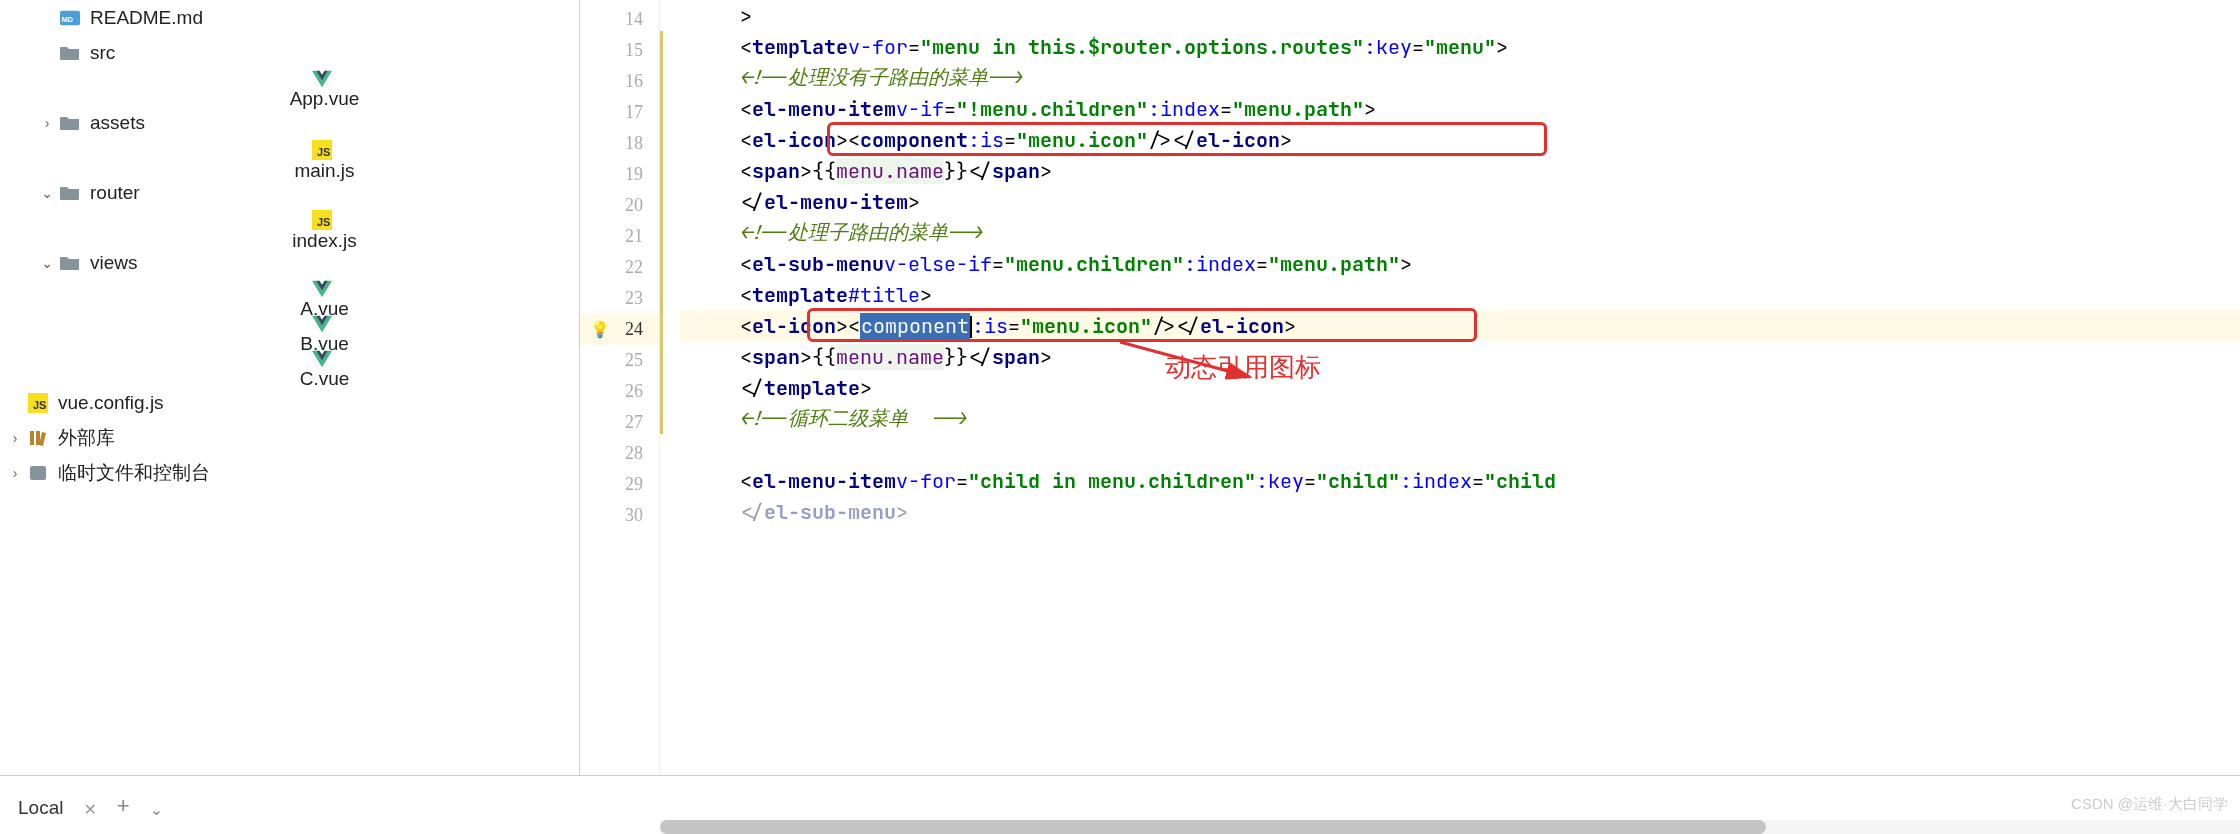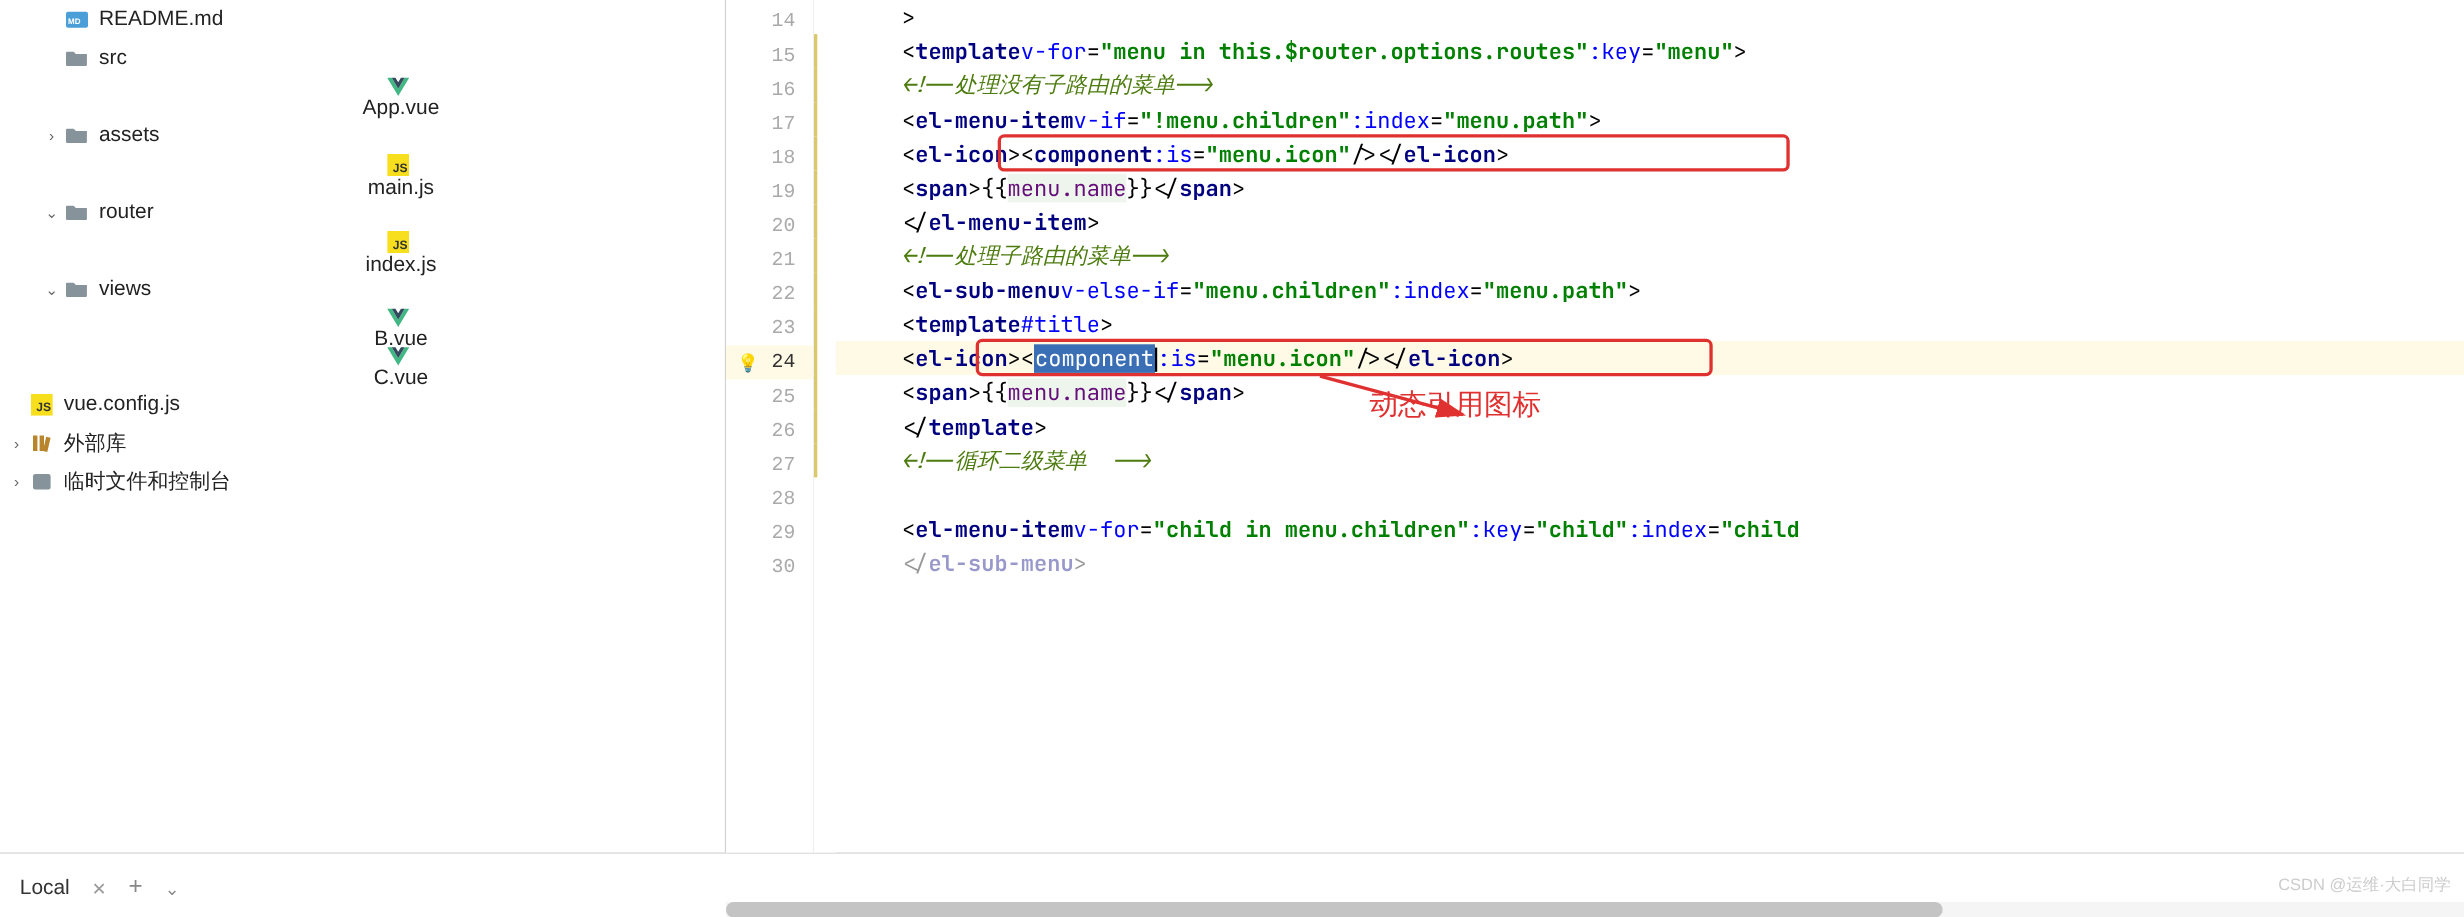--- a/index.html
+++ b/index.html
@@ -1,28 +1,28 @@
 <!DOCTYPE html>
 <html><head>
 <meta charset="utf-8">
 <style>
 * { box-sizing: border-box; margin: 0; padding: 0; }
 body { font-family: -apple-system, "Segoe UI", sans-serif; font-size: 14px; background: #fff; color: #333; overflow: hidden; width: 2240px; height: 834px; position: relative; }
 .main { display: flex; height: 775px; }
-.sidebar { width: 660px; border-right: 1px solid #d0d0d0; overflow: hidden; text-align: right; }
+.sidebar { width: 580px; border-right: 1px solid #d0d0d0; overflow: hidden; text-align: right; }
 .tree-item { display: flex; align-items: center; height: 35px; padding-left: 12px; cursor: pointer; font-size: 19px; }
 .tree-item.selected { background: #d4d4d4; }
 .chev { width: 18px; display: inline-flex; justify-content: center; color: #666; font-size: 14px; }
 .ico { width: 28px; display: inline-flex; justify-content: center; align-items: center; margin-right: 6px; }
 .lbl { color: #222; }
 .ind0 { padding-left: 6px; }
 .ind1 { padding-left: 38px; }
 .ind2 { padding-left: 70px; flex-direction: column; }
 .gutter { width: 80px; background: #fff; border-right: 1px solid #eee; padding-top: 4px; }
-.ln { height: 31px; display: flex; align-items: center; justify-content: flex-end; padding-right: 16px; color: #aaa; font-family: Liberation Mono, monospace; font-size: 18px; position: relative; text-align: right; }
+.ln { height: 31px; display: flex; align-items: center; justify-content: flex-end; padding-right: 16px; color: #aaa; font-family: Liberation Serif, serif; font-size: 18px; position: relative; text-align: right; }
 .ln.hl { color: #333; background: #fffae6; }
 .bulb { position: absolute; left: 10px; color: #f5a623; font-size: 16px; }
 .marks { width: 20px; background: #fff; }
 .mark { height: 31px; border-left: 3px solid transparent; }
 .mark.y { border-left-color: #d9c96c; }
 .editor { flex: 1; position: relative; font-family: "JetBrains Mono", Menlo, monospace; font-size: 20px; overflow: hidden; }
 .code-line { height: 31px; display: flex; align-items: center; white-space: pre; padding-left: 60px; }
 .code-line.hl { background: #fffae6; }
 .t-tag { color: #000080; font-weight: bold; }
 .t-attr { color: #0000ff; }
@@ -135,20 +135,30 @@
           <span class="lbl">views</span>
         </div>
         <div class="tree-item ind2">
           <span class="chev"></span>
           <span class="ico">
             <svg class="vue-ico" viewBox="0 0 24 20">
               <path fill="#41b883" d="M0 0h5l7 12L19 0h5L12 20z"></path>
               <path fill="#35495e" d="M5 0h4l3 5 3-5h4l-7 12z"></path>
             </svg>
           </span>
+          <span class="lbl">A.vue</span>
+        </div>
+        <div class="tree-item ind2">
+          <span class="chev"></span>
+          <span class="ico">
+            <svg class="vue-ico" viewBox="0 0 24 20">
+              <path fill="#41b883" d="M0 0h5l7 12L19 0h5L12 20z"></path>
+              <path fill="#35495e" d="M5 0h4l3 5 3-5h4l-7 12z"></path>
+            </svg>
+          </span>
           <span class="lbl">B.vue</span>
         </div>
         <div class="tree-item ind2">
           <span class="chev"></span>
           <span class="ico">
             <svg class="vue-ico" viewBox="0 0 24 20">
               <path fill="#41b883" d="M0 0h5l7 12L19 0h5L12 20z"></path>
               <path fill="#35495e" d="M5 0h4l3 5 3-5h4l-7 12z"></path>
             </svg>
           </span>

